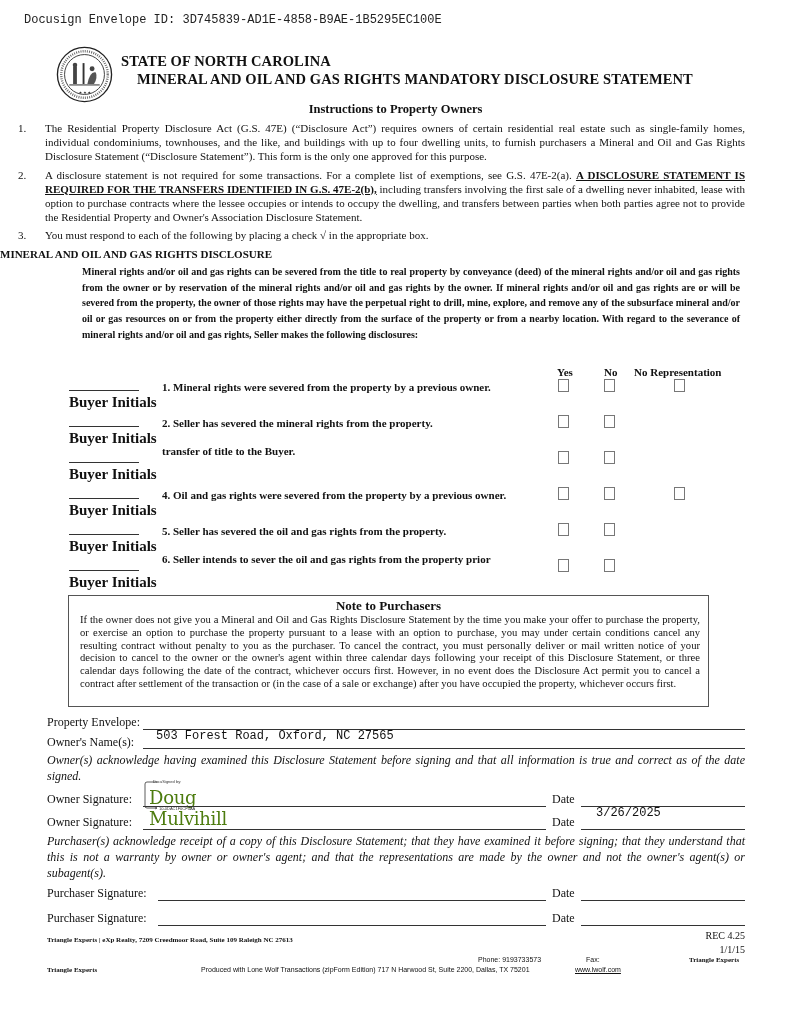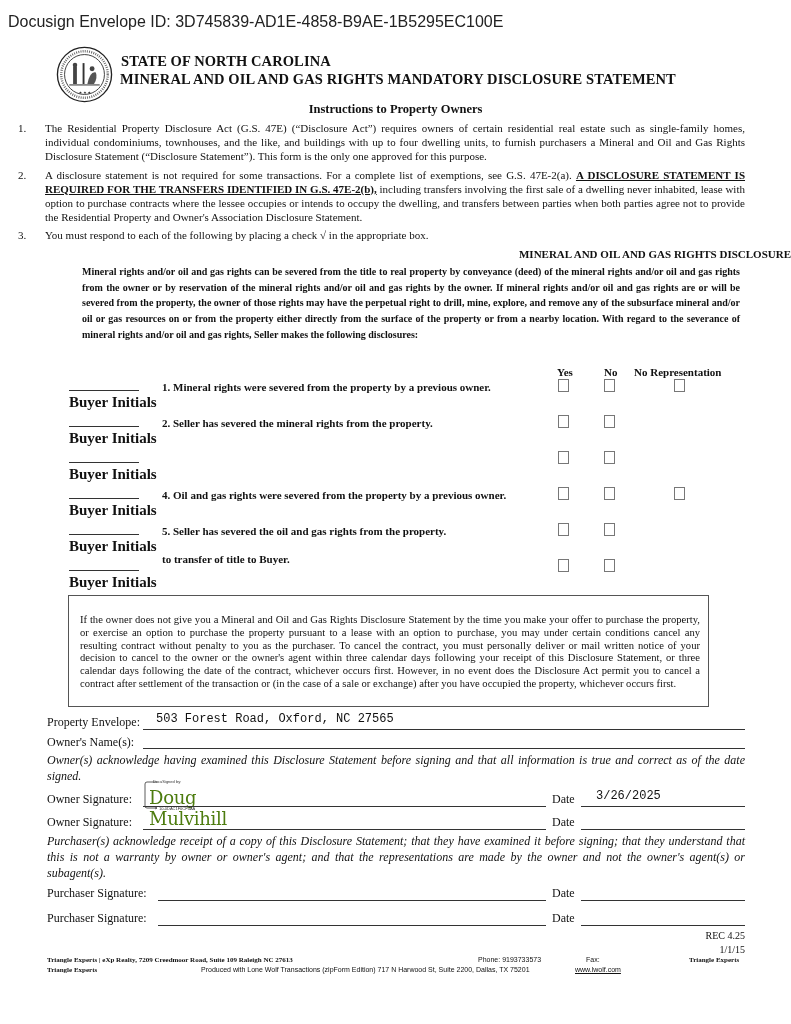--- a/index.html
+++ b/index.html
@@ -1,49 +1,49 @@
 <!DOCTYPE html>
 <html><head>
 <meta charset="utf-8">
 <style>
   * { box-sizing: border-box; margin: 0; padding: 0; }
   html, body { width: 791px; height: 1024px; background: #ffffff; overflow: hidden; }
   body { position: relative; font-family: "Liberation Serif", serif; color: #111; }
   .abs { position: absolute; }
 
-  .envelope { left: 8px; top: 13px; font-family: Liberation Sans, sans-serif; font-size: 16px; color: #222; }
+  .envelope { left: 24px; top: 13px; font-family: Liberation Mono, monospace; font-size: 12px; color: #222; }
 
   .seal { left: 56px; top: 46px; width: 57px; height: 57px; }
   .title1 { left: 121px; top: 53px; font-size: 14.5px; font-weight: bold; letter-spacing: 0.1px; }
-  .title2 { left: 120px; top: 71px; font-size: 14.5px; font-weight: bold; letter-spacing: 0.1px; }
+  .title2 { left: 137px; top: 71px; font-size: 14.5px; font-weight: bold; letter-spacing: 0.1px; }
 
   .instr-head { left: 0; width: 791px; top: 102px; text-align: center; font-size: 12.5px; font-weight: bold; }
 
   .olist { left: 18px; top: 121px; width: 727px; font-size: 11px; line-height: 14.2px; }
   .olist .li { display: flex; margin-bottom: 4px; }
   .olist .num { width: 27px; flex: none; }
   .olist .txt { flex: 1; text-align: justify; }
   .ul-bold { font-weight: bold; text-decoration: underline; }
 
-  .disc-head { left: 0; width: 791px; top: 248px; text-align: right; font-size: 11px; font-weight: bold; }
+  .disc-head { left: 0; width: 791px; top: 248px; text-align: left; font-size: 11px; font-weight: bold; }
   .disc-body { left: 82px; top: 264px; width: 658px; font-size: 10px; font-weight: bold; line-height: 15.7px; text-align: justify; }
 
   .col-h { top: 366px; font-size: 11px; font-weight: bold; }
   .row-q { font-size: 11px; font-weight: bold; line-height: 14px; }
   .initials-line { width: 70px; height: 1px; background: #333; }
   .initials-lbl { font-size: 15px; font-weight: bold; }
   .cb { width: 11px; height: 13px; border: 1px solid #777; background: #fff; }
 
   .note-box { left: 68px; top: 595px; width: 641px; height: 112px; border: 1.5px solid #555; }
   .note-title { position: absolute; left: 0; width: 100%; top: 2px; text-align: center; font-size: 13px; font-weight: bold; }
   .note-body { position: absolute; left: 11px; top: 18px; width: 620px; font-size: 10.6px; line-height: 12.8px; text-align: justify; }
 
   .flabel { font-size: 12px; }
   .fline { height: 1px; background: #333; }
-  .mono { font-family: "Liberation Mono", monospace; font-size: 12px; }
+  .mono { font-family: "Liberation Mono", monospace; font-size: 12px; margin-top: 17px; }
   .ack { font-size: 12px; font-style: italic; line-height: 16px; text-align: justify; }
 
   .sig-box { left: 143px; top: 779px; width: 74px; height: 34px; }
   .sig-script { position: absolute; left: 6px; top: 8px; font-family: "DejaVu Serif", serif; font-size: 18px; color: #4d7c0f; letter-spacing: -0.3px; }
   .sig-tiny { position: absolute; font-family: "Liberation Sans", sans-serif; font-size: 4px; color: #333; }
 
   .rec { right: 46px; font-size: 10px; text-align: right; }
   .foot { font-size: 7px; font-family: "Liberation Serif", serif; font-weight: bold; }
   .foot-sans { font-size: 7px; font-family: "Liberation Sans", sans-serif; }
 </style>
@@ -108,20 +108,21 @@
       <div class="abs row-q" style="left: 162px; top: 416px;">
         <div>2. Seller has severed the mineral rights from the property.</div>
       </div>
       <div class="abs cb" style="left: 558px; top: 415px;"></div>
       <div class="abs cb" style="left: 604px; top: 415px;"></div>
     </div>
     <div>
       <div class="abs initials-line" style="left: 69px; top: 462px;"></div>
       <div class="abs initials-lbl" style="left: 69px; top: 466px;">Buyer Initials</div>
       <div class="abs row-q" style="left: 162px; top: 444px;">
+        <div>transfer of title to the Buyer.</div>
       </div>
       <div class="abs cb" style="left: 558px; top: 451px;"></div>
       <div class="abs cb" style="left: 604px; top: 451px;"></div>
     </div>
     <div>
       <div class="abs initials-line" style="left: 69px; top: 498px;"></div>
       <div class="abs initials-lbl" style="left: 69px; top: 502px;">Buyer Initials</div>
       <div class="abs row-q" style="left: 162px; top: 488px;">
         <div>4. Oil and gas rights were severed from the property by a previous owner.</div>
       </div>
@@ -135,28 +136,29 @@
       <div class="abs row-q" style="left: 162px; top: 524px;">
         <div>5. Seller has severed the oil and gas rights from the property.</div>
       </div>
       <div class="abs cb" style="left: 558px; top: 523px;"></div>
       <div class="abs cb" style="left: 604px; top: 523px;"></div>
     </div>
     <div>
       <div class="abs initials-line" style="left: 69px; top: 570px;"></div>
       <div class="abs initials-lbl" style="left: 69px; top: 574px;">Buyer Initials</div>
       <div class="abs row-q" style="left: 162px; top: 552px;">
-        <div>to transfer of title to Buyer.</div>
+        <div>6. Seller intends to sever the oil and gas rights from the property prior</div>
       </div>
       <div class="abs cb" style="left: 558px; top: 559px;"></div>
       <div class="abs cb" style="left: 604px; top: 559px;"></div>
     </div>
   </div>
 
 <div class="abs note-box">
+  <div class="note-title">Note to Purchasers</div>
   <div class="note-body">If the owner does not give you a Mineral and Oil and Gas Rights Disclosure Statement by the time you make your offer to purchase the property, or exercise an option to purchase the property pursuant to a lease with an option to purchase, you may under certain conditions cancel any resulting contract without penalty to you as the purchaser. To cancel the contract, you must personally deliver or mail written notice of your decision to cancel to the owner or the owner's agent within three calendar days following your receipt of this Disclosure Statement, or three calendar days following the date of the contract, whichever occurs first. However, in no event does the Disclosure Act permit you to cancel a contract after settlement of the transaction or (in the case of a sale or exchange) after you have occupied the property, whichever occurs first.</div>
 </div>
 
 <div class="abs flabel" style="left:47px;top:715px;">Property Envelope:</div>
 <div class="abs fline" style="left:143px;top:729px;width:602px;"></div>
 <div class="abs mono" style="left:156px;top:712px;">503 Forest Road, Oxford, NC 27565</div>
 
 <div class="abs flabel" style="left:47px;top:735px;">Owner's Name(s):</div>
 <div class="abs fline" style="left:143px;top:748px;width:602px;"></div>
 
@@ -190,19 +192,19 @@
 <div class="abs fline" style="left:581px;top:900px;width:164px;"></div>
 
 <div class="abs flabel" style="left:47px;top:911px;">Purchaser Signature:</div>
 <div class="abs fline" style="left:158px;top:925px;width:388px;"></div>
 <div class="abs flabel" style="left:552px;top:911px;">Date</div>
 <div class="abs fline" style="left:581px;top:925px;width:164px;"></div>
 
 <div class="abs rec" style="top:930px;">REC 4.25</div>
 <div class="abs rec" style="top:944px;">1/1/15</div>
 
-<div class="abs foot" style="left:47px;top:956px;">Triangle Experts | eXp Realty, 7209 Creedmoor Road, Suite 109 Raleigh NC 27613</div>
+<div class="abs foot" style="left:47px;top:936px;">Triangle Experts | eXp Realty, 7209 Creedmoor Road, Suite 109 Raleigh NC 27613</div>
 <div class="abs foot-sans" style="left:478px;top:956px;">Phone: 9193733573</div>
 <div class="abs foot-sans" style="left:586px;top:956px;">Fax:</div>
 <div class="abs foot" style="left:689px;top:956px;">Triangle Experts</div>
 <div class="abs foot" style="left:47px;top:966px;">Triangle Experts</div>
 <div class="abs foot-sans" style="left:201px;top:966px;">Produced with Lone Wolf Transactions (zipForm Edition) 717 N Harwood St, Suite 2200, Dallas, TX  75201</div>
 <div class="abs foot-sans" style="left:575px;top:966px;text-decoration:underline;">www.lwolf.com</div>
 
 </body></html>

